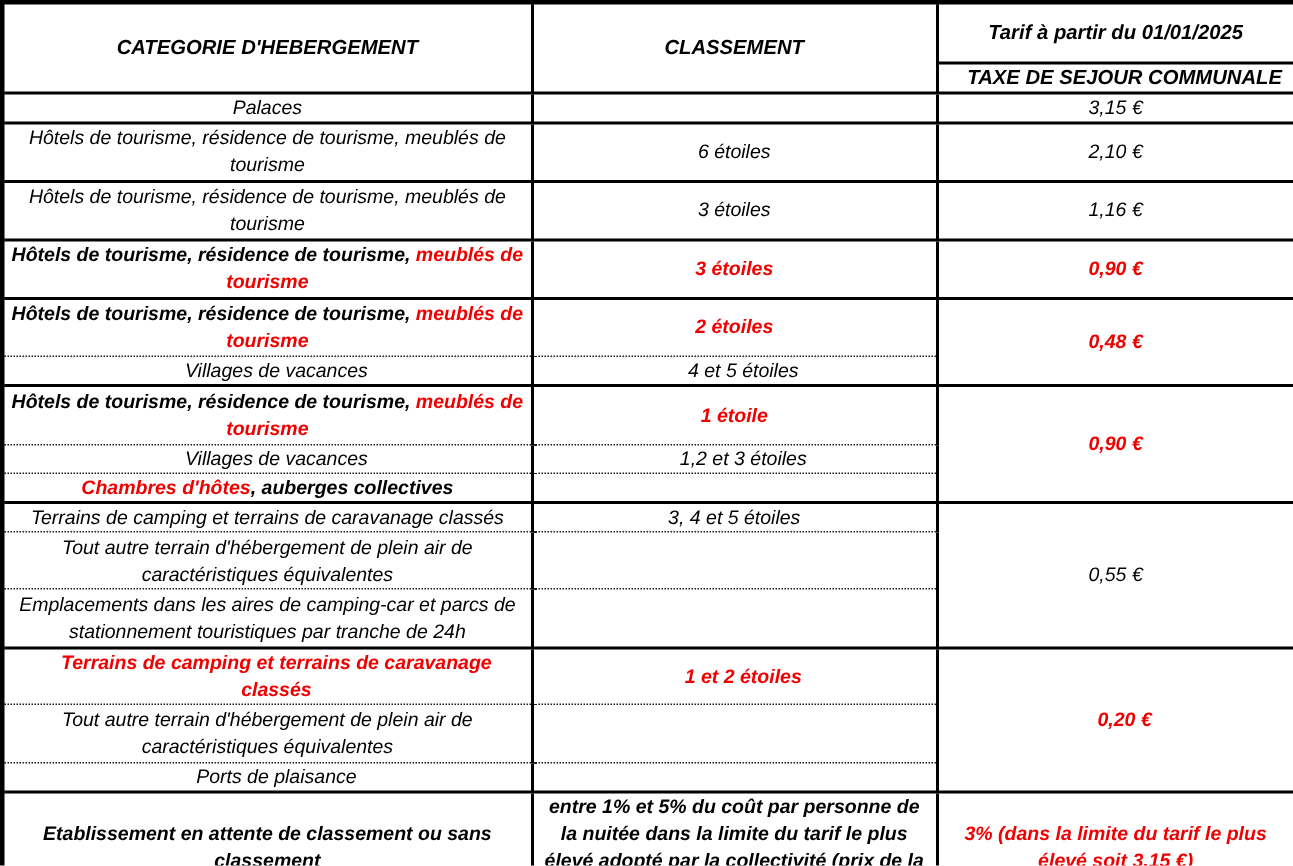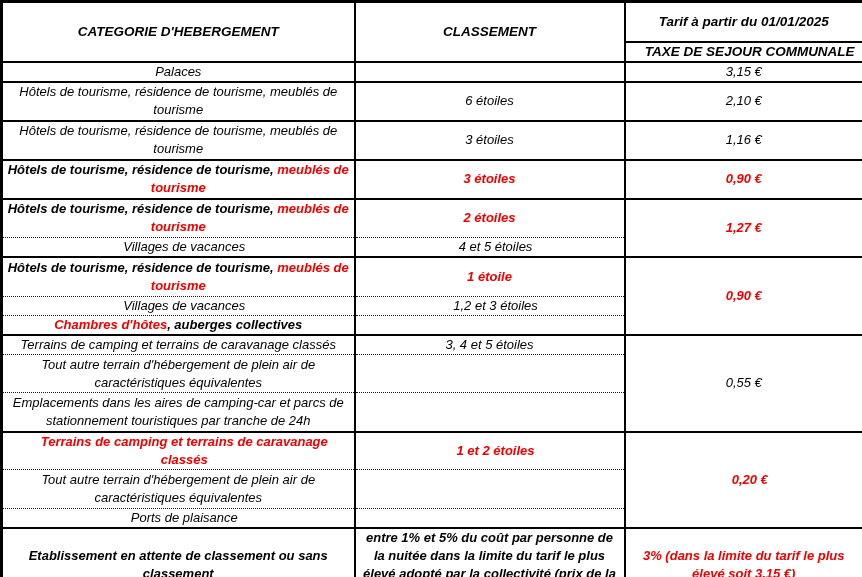--- a/index.html
+++ b/index.html
@@ -74,21 +74,21 @@
 
   <tr class="h39">
     <td class="l bold"><span>Hôtels de tourisme, résidence de tourisme, </span><span class="red">meublés de tourisme</span></td>
     <td class="c bold red">3 étoiles</td>
     <td class="c bold red">0,90 €</td>
   </tr>
 
   <tr class="h39">
     <td class="l bold"><span>Hôtels de tourisme, résidence de tourisme, </span><span class="red">meublés de tourisme</span></td>
     <td class="c bold red">2 étoiles</td>
-    <td class="c bold red" rowspan="2">1,27 €</td>
+    <td class="c bold red" rowspan="2">0,48 €</td>
   </tr>
   <tr class="h19 dotted">
     <td class="l">Villages de vacances</td>
     <td class="c">4 et 5 étoiles</td>
   </tr>
 
   <tr class="h39">
     <td class="l bold"><span>Hôtels de tourisme, résidence de tourisme, </span><span class="red">meublés de tourisme</span></td>
     <td class="c bold red">1 étoile</td>
     <td class="c bold red" rowspan="3">0,90 €</td>

